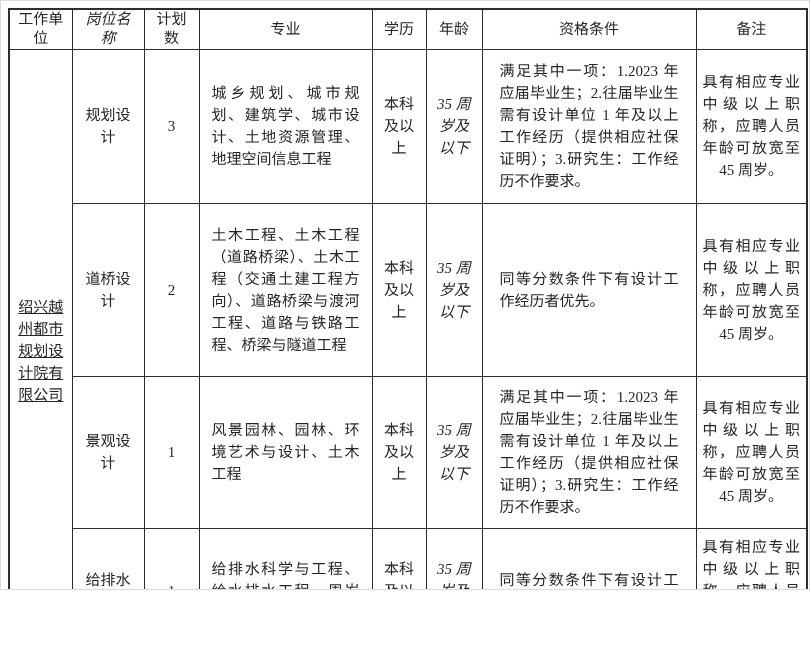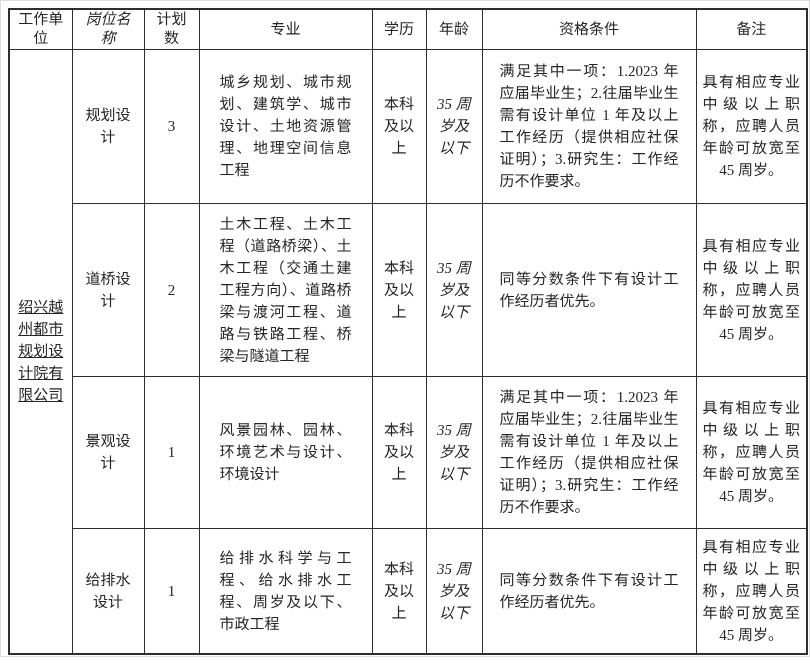--- a/index.html
+++ b/index.html
@@ -1,19 +1,19 @@
 <!DOCTYPE html>
 <html lang="zh-CN"><head>
 <meta charset="utf-8">
 <style>
   html, body { margin: 0; padding: 0; background: #ffffff; }
   .page {
     position: relative;
     width: 810px;
-    height: 657px;
+    height: 590px;
     box-sizing: border-box;
     background: #ffffff;
     border: 1px solid #dcdcdc;
     overflow: hidden;
   }
   table.recruit {
     position: absolute;
     left: 7px;
     top: 7px;
     width: 798px;
@@ -50,21 +50,21 @@
     padding: 0 4px;
   }
   td.company { padding: 0 7px; text-decoration: underline; }
   td.pos     { padding: 0 10px; }
   td.edu     { padding: 0 7px; }
   td.age     { padding: 1px 7px; font-style: italic; }
   td.majors {
     text-align: justify;
     text-align-last: left;
     line-height: 22px;
-    padding: 4px 20px;
+    padding: 4px 12px;
   }
   td.qual {
     text-align: justify;
     text-align-last: left;
     line-height: 22px;
     padding: 4px 17px;
     margin-top: 10px;
   }
   td.note {
     text-align: justify;
@@ -116,21 +116,21 @@
         <td class="center">2</td>
         <td class="majors">土木工程、土木工程（道路桥梁）、土木工程（交通土建工程方向）、道路桥梁与渡河工程、道路与铁路工程、桥梁与隧道工程</td>
         <td class="center edu">本科及以上</td>
         <td class="center age">35 周岁及以下</td>
         <td class="qual">同等分数条件下有设计工作经历者优先。</td>
         <td class="note">具有相应专业中级以上职称，应聘人员年龄可放宽至 45 周岁。</td>
       </tr>
       <tr class="r3">
         <td class="center pos">景观设计</td>
         <td class="center">1</td>
-        <td class="majors">风景园林、园林、环境艺术与设计、环境设计</td>
+        <td class="majors">风景园林、园林、环境艺术与设计、土木工程</td>
         <td class="center edu">本科及以上</td>
         <td class="center age">35 周岁及以下</td>
         <td class="qual">满足其中一项：1.2023 年应届毕业生；2.往届毕业生需有设计单位 1 年及以上工作经历（提供相应社保证明）；3.研究生：工作经历不作要求。</td>
         <td class="note">具有相应专业中级以上职称，应聘人员年龄可放宽至 45 周岁。</td>
       </tr>
       <tr class="r4">
         <td class="center pos">给排水设计</td>
         <td class="center">1</td>
         <td class="majors">给排水科学与工程、给水排水工程、周岁及以下、市政工程</td>
         <td class="center edu">本科及以上</td>

